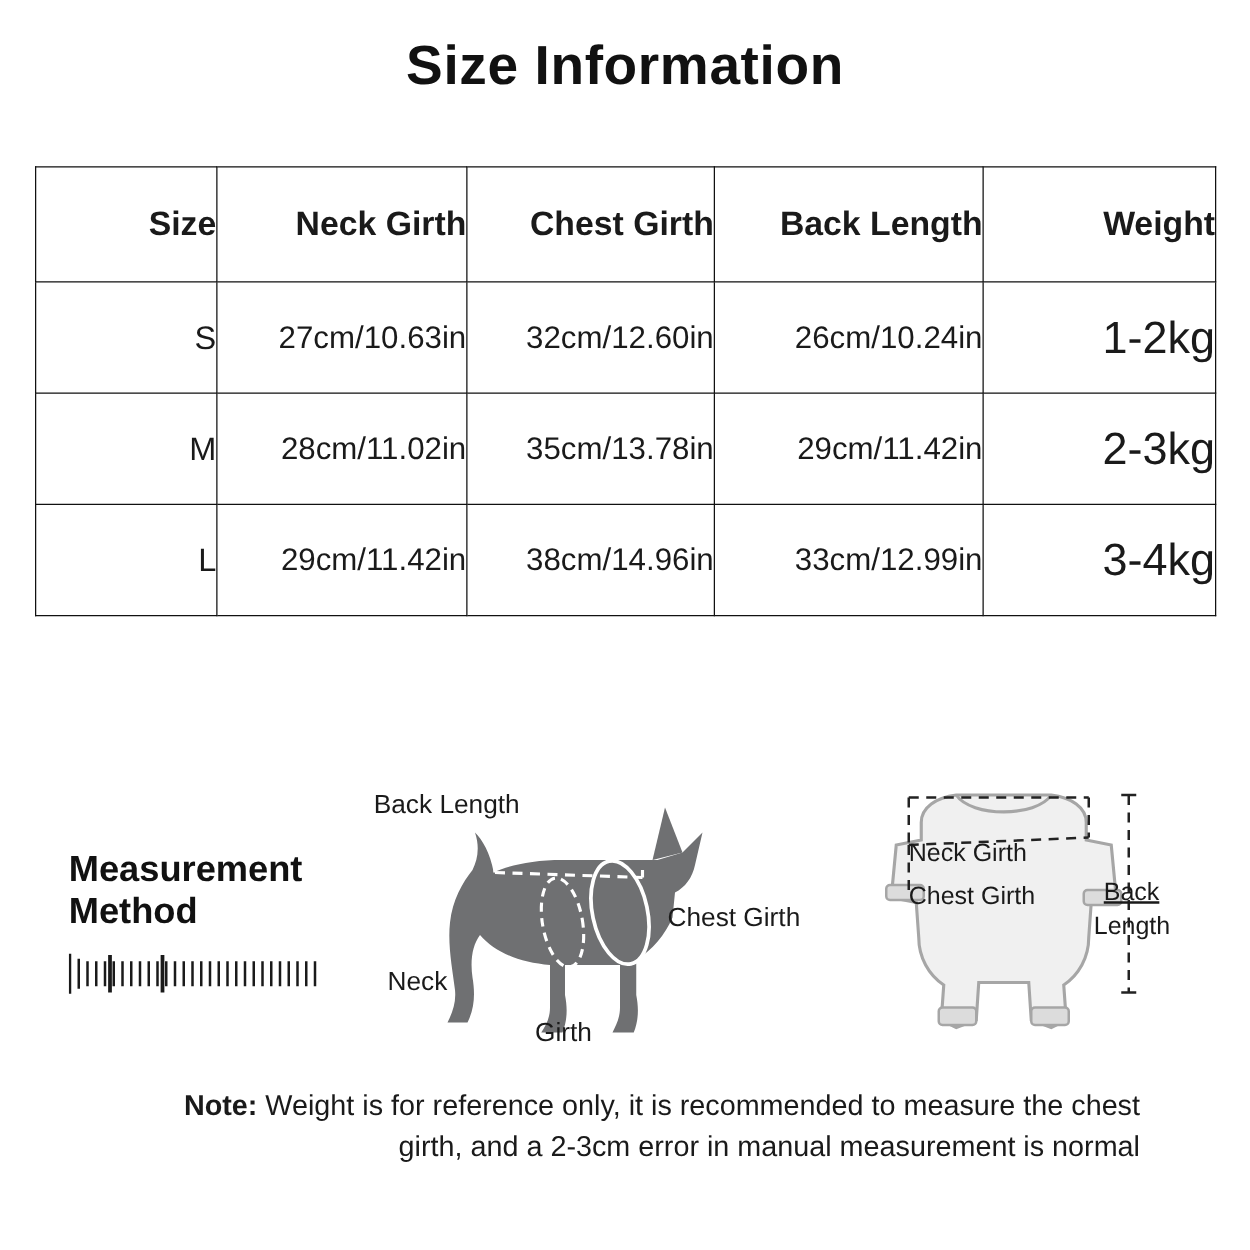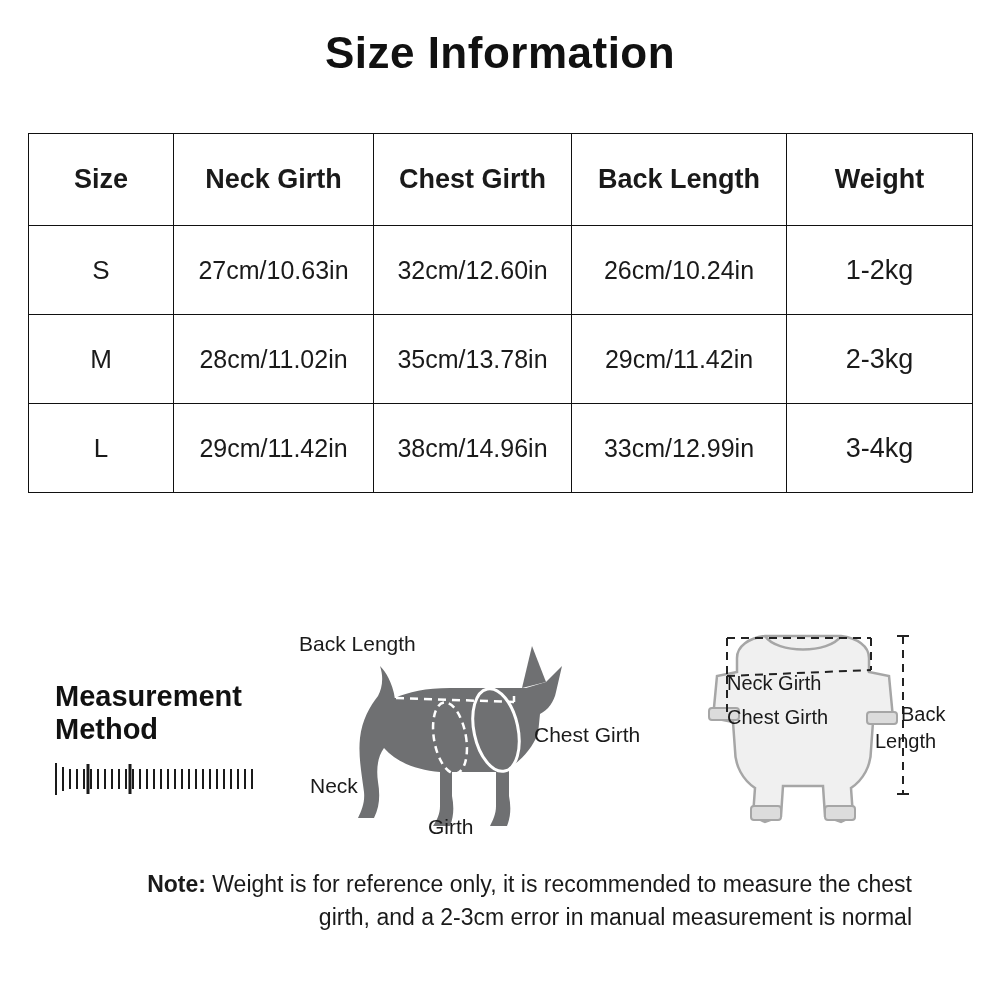--- a/index.html
+++ b/index.html
@@ -33,40 +33,40 @@
   .size-table {
     position: absolute;
     left: 28px;
     top: 133px;
     width: 944px;
     border-collapse: collapse;
     table-layout: fixed;
   }
   .size-table td, .size-table th {
     border: 1px solid #111;
-    text-align: center;
+    text-align: right;
     vertical-align: middle;
     padding: 0;
     height: 88px;
     font-size: 25px;
     font-weight: normal;
     color: #1a1a1a;
   }
   .size-table thead th {
     font-size: 27px;
     font-weight: bold;
     height: 91px;
   }
   .col-size { width: 145px; }
   .col-neck { width: 200px; }
   .col-chest { width: 198px; }
   .col-back  { width: 215px; }
   .col-weight{ width: 186px; }
   .size-table tbody td.c-size { font-size: 26px; }
-  .size-table tbody td.c-weight { font-size: 27px; }
+  .size-table tbody td.c-weight { font-size: 36px; }
 
   
   .lower {
     position: absolute;
     left: 0;
     top: 600px;
     width: 1000px;
     height: 270px;
   }
   .measure-block {
@@ -276,21 +276,21 @@
 
         <path d="M62 66 L206 60" stroke="#222" stroke-width="2" stroke-dasharray="8 6" fill="none"></path>
         <path d="M62 66 L62 108" stroke="#222" stroke-width="2" stroke-dasharray="8 6" fill="none"></path>
 
         <path d="M238 26 L238 184" stroke="#222" stroke-width="2" stroke-dasharray="8 6" fill="none"></path>
         <path d="M232 26 L244 26" stroke="#222" stroke-width="2"></path>
         <path d="M232 184 L244 184" stroke="#222" stroke-width="2"></path>
       </svg>
       <div class="lbl small" style="left:62px; top:62px;">Neck Girth</div>
       <div class="lbl small" style="left:62px; top:96px;">Chest Girth</div>
-      <div class="lbl small" style="left:236px; top:93px;">Back</div>
+      <div class="lbl small" style="left:218px; top:93px;text-decoration:underline;">Back</div>
       <div class="lbl small" style="left:210px; top:120px;text-align:right;">Length</div>
     </div>
 
   </div>
 
   <div class="note">
     <b>Note:</b><span> Weight is for reference only, it is recommended to measure the chest girth, and a 2-3cm error in manual measurement is normal</span>
   </div>
 
 </div>

